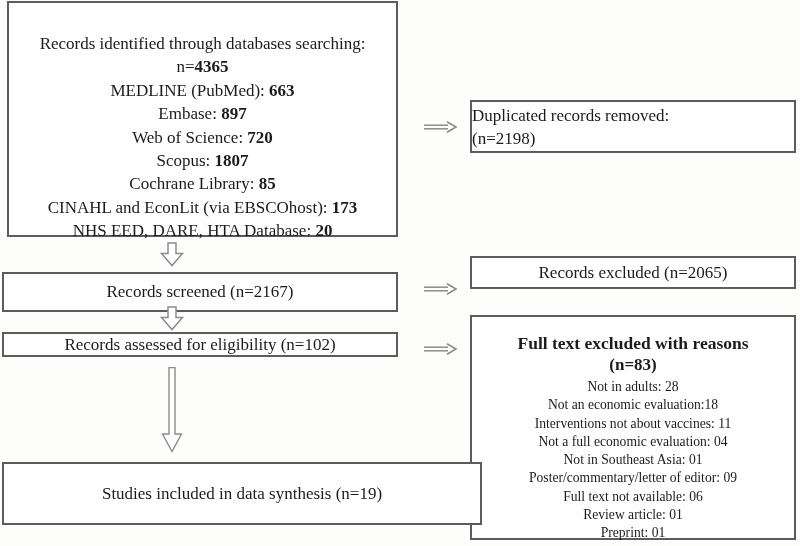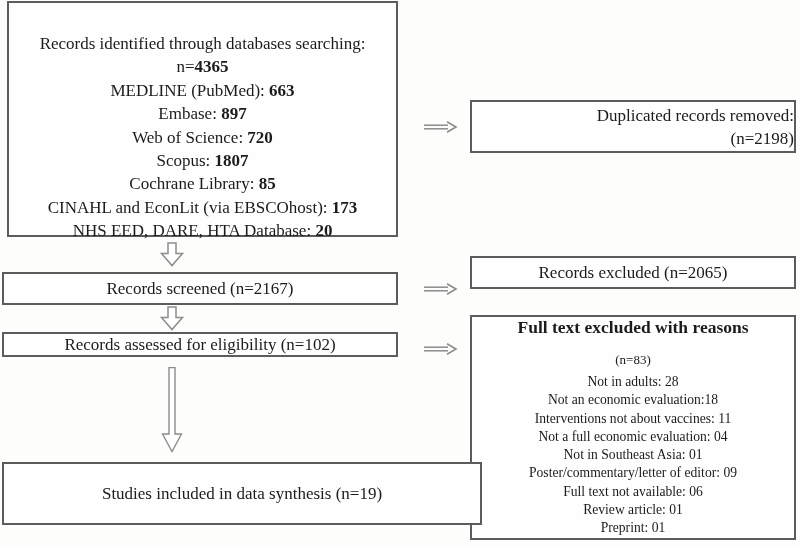--- a/index.html
+++ b/index.html
@@ -13,34 +13,34 @@
   }
   .canvas{position:absolute;left:0;top:0;width:800px;height:546px;}
   .box{
     position:absolute;
     background:#fefefe;
     border:2px solid #5c5c5c;
     box-sizing:border-box;
     text-align:center;
   }
   .flexcenter{display:flex;align-items:center;justify-content:center;}
-  .colcenter{display:flex;flex-direction:column;align-items:flex-end;justify-content:center;}
+  .colcenter{display:flex;flex-direction:column;align-items:flex-start;justify-content:center;}
 
   
   #box-identified{left:7px;top:1px;width:391px;height:236px;font-size:17px;line-height:23.4px;padding-top:29px;}
-  #box-screened{left:2px;top:272px;width:396px;height:33px;font-size:17px;}
+  #box-screened{left:2px;top:272px;width:396px;height:40px;font-size:17px;}
   #box-eligibility{left:2px;top:332px;width:396px;height:25px;font-size:17px;}
   #box-included{left:2px;top:462px;width:480px;height:63px;font-size:17px;}
 
   
   #box-duplicates{left:470px;top:100px;width:326px;height:53px;font-size:17px;line-height:23px;}
   #box-excluded{left:470px;top:256px;width:326px;height:33px;font-size:17px;}
-  #box-fulltext{left:470px;top:315px;width:326px;height:225px;padding-top:0;}
+  #box-fulltext{left:470px;top:315px;width:326px;height:225px;padding-top:16px;}
   #box-fulltext .ft-title{font-weight:bold;font-size:17.5px;line-height:21px;}
-  #box-fulltext .ft-subtitle{font-weight:normal;font-size:13px;line-height:21px;margin-bottom:3px;margin-top:11px;}
+  #box-fulltext .ft-subtitle{font-weight:bold;font-size:17px;line-height:21px;margin-bottom:3px;}
   #box-fulltext .ft-reason{font-size:13.6px;line-height:18.3px;}
 
   .bold{font-weight:bold;}
 
   
   .arrow{position:absolute;}
   #arrow-down-1{left:159px;top:242px;}
   #arrow-down-2{left:159px;top:306px;}
   #arrow-long{left:160px;top:367px;}
   #arrow-right-1{left:423px;top:120px;}

